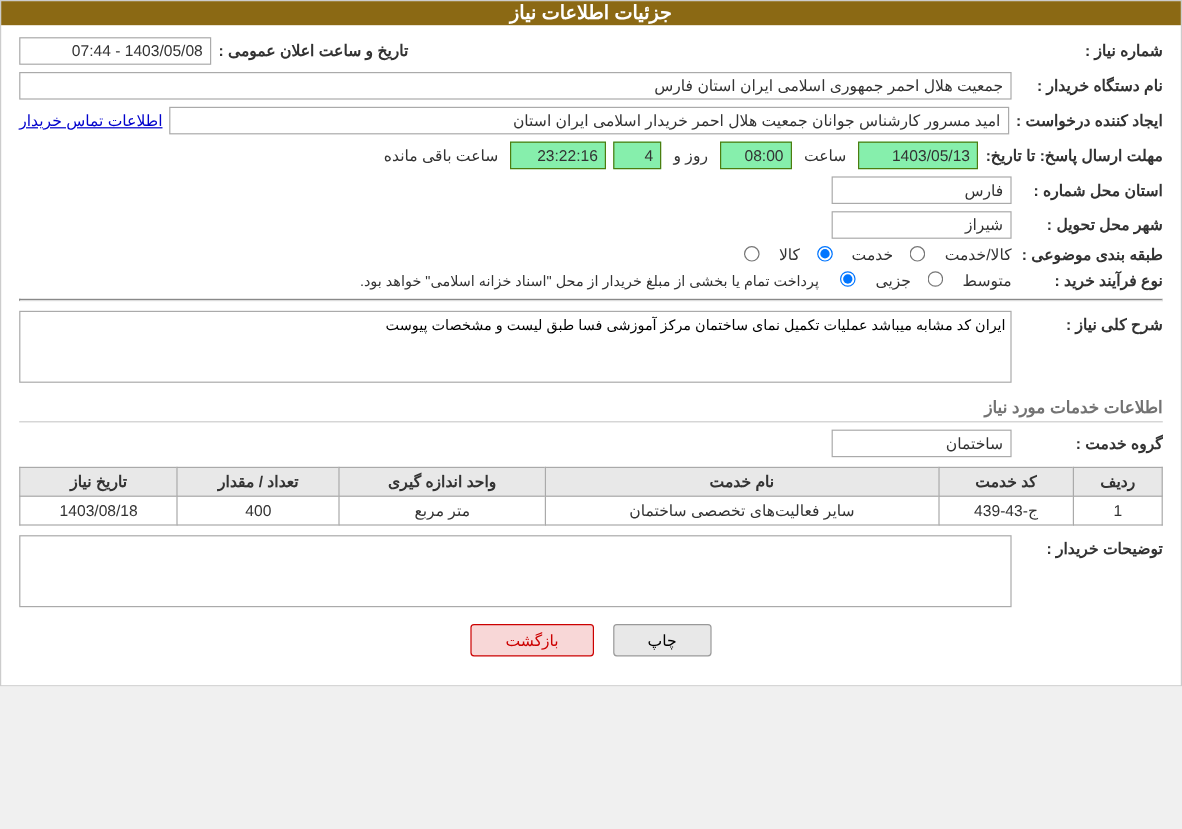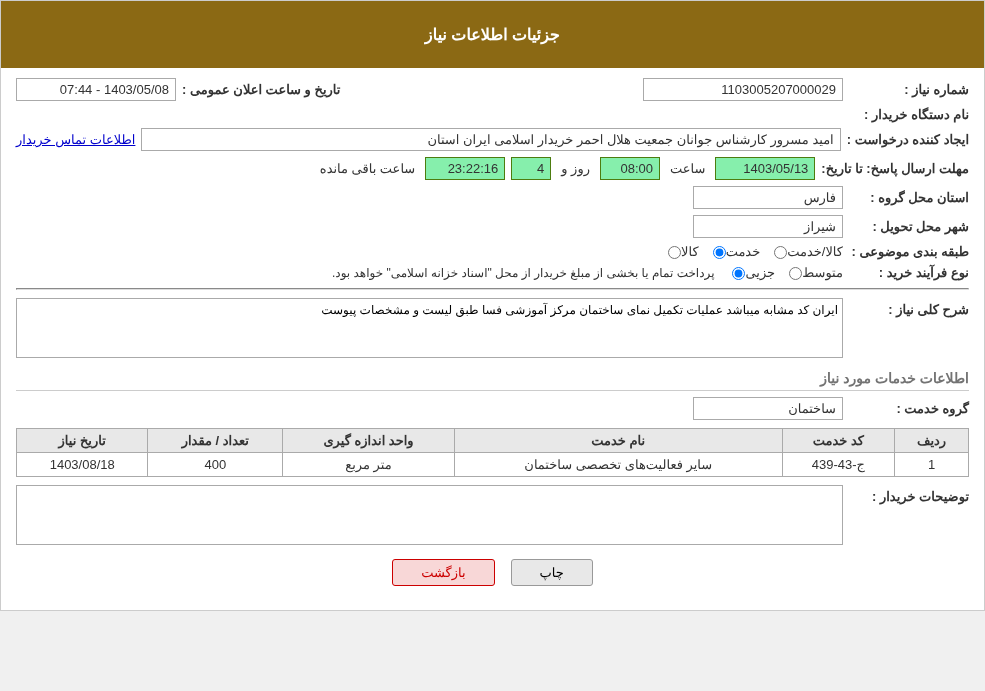--- a/index.html
+++ b/index.html
@@ -13,21 +13,21 @@
     .page-wrapper {
       max-width: 985px;
       margin: 0 auto;
       background: #fff;
       border: 1px solid #ccc;
     }
     .page-header {
       background: #8B6914;
       color: #fff;
       text-align: center;
-      padding: 24px 0;
+      padding: 0 0;
       font-size: 16px;
       font-weight: bold;
     }
     .content {
       padding: 10px 15px;
     }
     .info-row {
       display: flex;
       align-items: center;
       margin-bottom: 6px;
@@ -63,22 +63,22 @@
       padding-bottom: 4px;
     }
     .radio-group {
       display: flex;
       gap: 14px;
       align-items: center;
       direction: rtl;
     }
     .radio-item {
       display: flex;
-      align-items: flex-end;
-      gap: 0;
+      align-items: flex-start;
+      gap: 16px;
     }
     .radio-item input[type="radio"] {
       margin: 0;
     }
     .desc-box {
       border: 1px solid #aaa;
       width: 100%;
       min-height: 60px;
       padding: 4px;
       resize: none;
@@ -139,49 +139,49 @@
 <div class="page-wrapper">
 
   <div class="page-header">
     <span>جزئیات اطلاعات نیاز</span>
   </div>
 
   <div class="content">
 
     <div class="info-row">
       <span class="label">شماره نیاز :</span>
-      <span class="value-box" style="min-width:200px;">1103005207000029</span>
       <span style="flex:1;"></span>
       <span class="label" style="min-width:auto;">تاریخ و ساعت اعلان عمومی :</span>
       <span class="value-box" style="min-width:160px;">1403/05/08 - 07:44</span>
     </div>
 
     <div class="info-row">
       <span class="label">نام دستگاه خریدار :</span>
+      <span class="value-box value-box-wide">جمعیت هلال احمر جمهوری اسلامی ایران استان فارس</span>
     </div>
 
     <div class="info-row">
       <span class="label">ایجاد کننده درخواست :</span>
       <span class="value-box" style="flex:1;">امید  مسرور کارشناس جوانان جمعیت هلال احمر خریدار اسلامی ایران استان</span>
       <span class="blue-link">اطلاعات تماس خریدار</span>
     </div>
 
     <div class="info-row">
       <span class="label">مهلت ارسال پاسخ: تا تاریخ:</span>
       <span class="small-box" style="min-width:100px;">1403/05/13</span>
       <span style="margin:0 4px;">ساعت</span>
       <span class="small-box" style="min-width:60px;">08:00</span>
       <span style="margin:0 4px;">روز و</span>
       <span class="small-box" style="min-width:40px;">4</span>
       <span class="small-box" style="min-width:80px;">23:22:16</span>
       <span style="margin:0 4px;">ساعت باقی مانده</span>
     </div>
 
     <div class="info-row">
-      <span class="label">استان محل گروه :</span>
+      <span class="label">استان محل شماره :</span>
       <span class="value-box" style="min-width:150px;">فارس</span>
     </div>
 
     <div class="info-row">
       <span class="label">شهر محل تحویل :</span>
       <span class="value-box" style="min-width:150px;">شیراز</span>
     </div>
 
     <div class="info-row">
       <span class="label">طبقه بندی موضوعی :</span>

